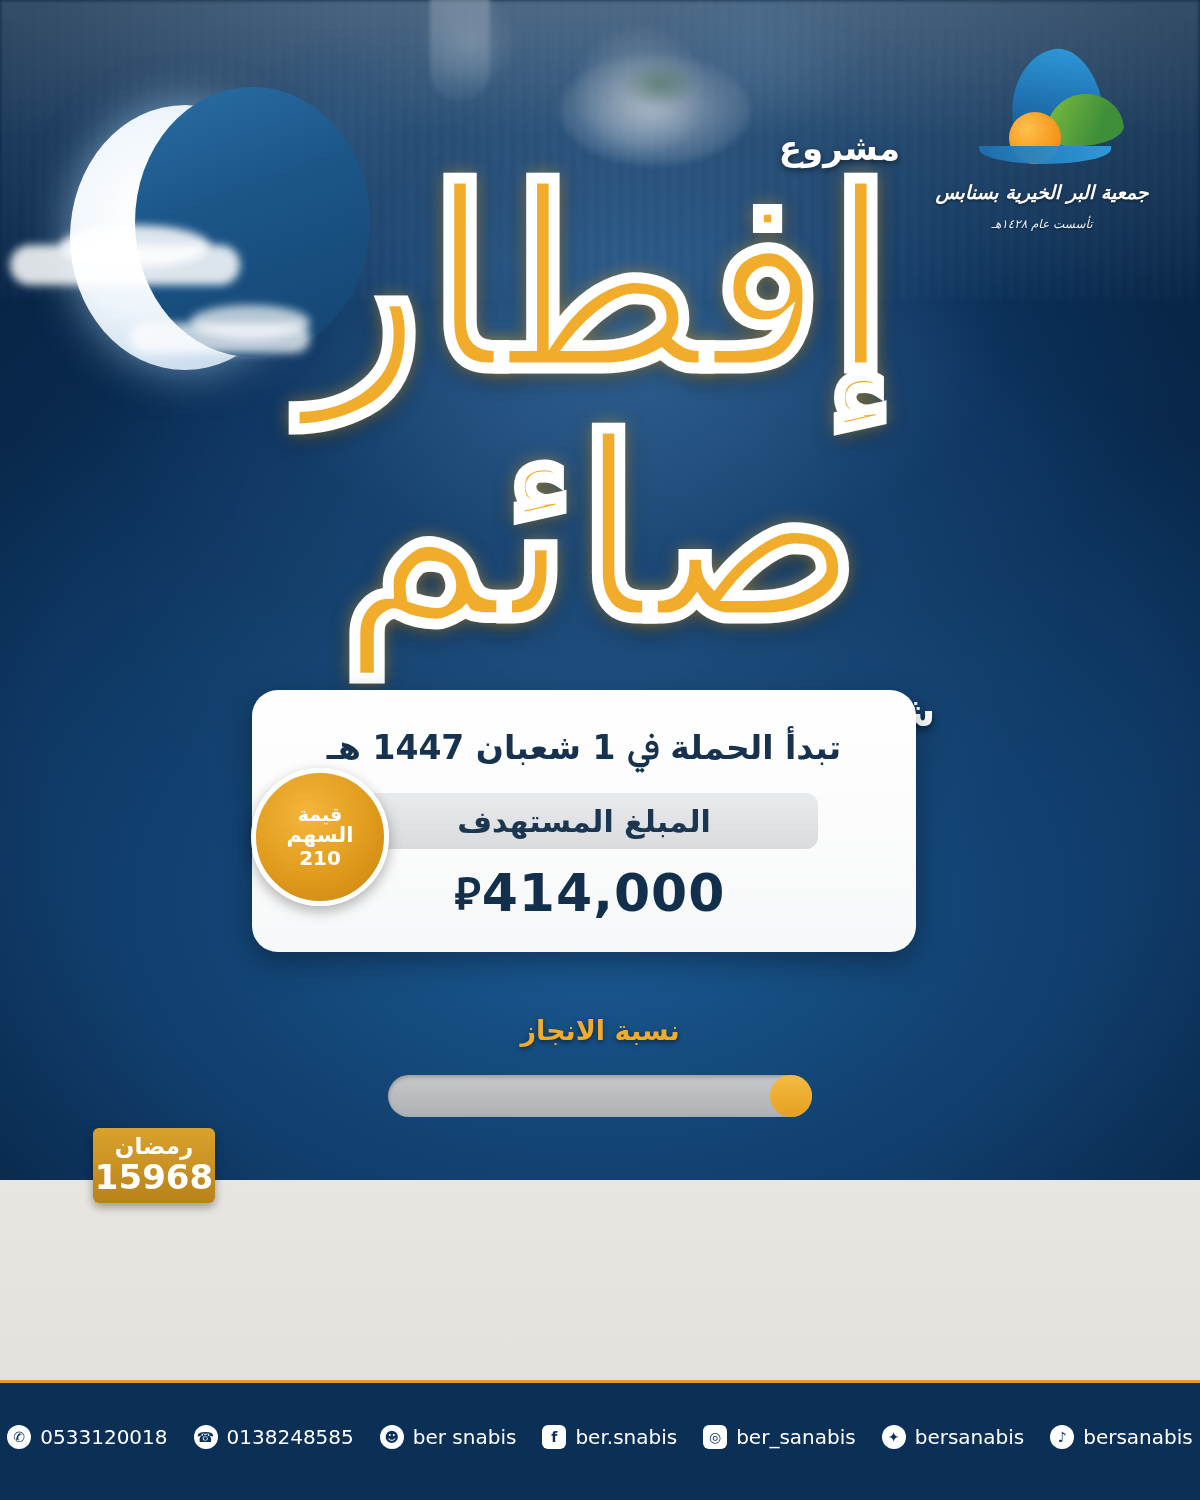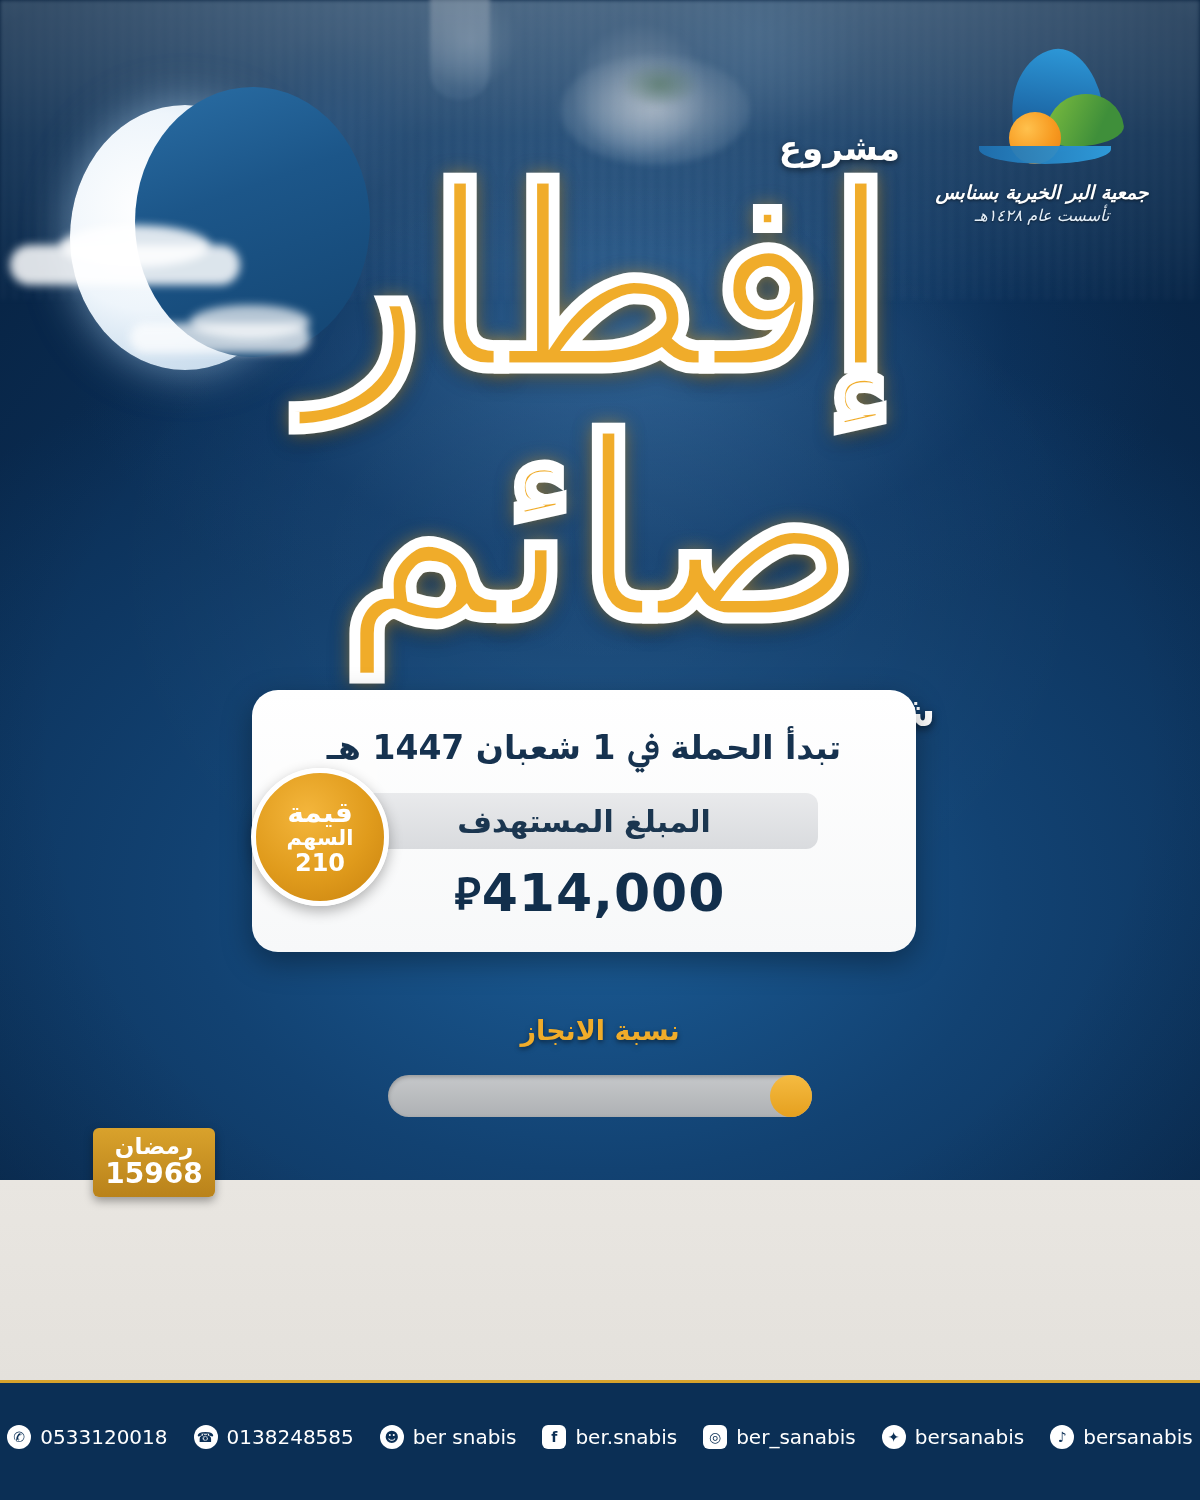--- a/index.html
+++ b/index.html
@@ -92,21 +92,21 @@
     position:absolute; left:52px; top:62px; width:52px; height:52px; border-radius:50%;
     background: radial-gradient(circle at 35% 32%, #ffc14d 0%, #f79a20 55%, #e87c11 100%);
   }
   .lm-wave {
     position:absolute; left:22px; top:96px; width:132px; height:18px;
     background: linear-gradient(90deg, #1f6fae, #2f9ede);
     border-radius: 0 0 60% 60% / 0 0 100% 100%;
     opacity:.95;
   }
   .logo-name { color:#ffffff; font-weight:bold; font-size:19px; margin-top:6px; letter-spacing:0; text-shadow:0 1px 3px rgba(0,0,0,.5); }
-  .logo-sub { color:#e7f1fa; font-size:16px; margin-top:3px; text-shadow:0 1px 2px rgba(0,0,0,.5); }
+  .logo-sub { color:#e7f1fa; font-size:12px; margin-top:14px; text-shadow:0 1px 2px rgba(0,0,0,.5); }
 
   
   .project-word {
     position:absolute; right:300px; top:128px;
     color:#ffffff; font-size:34px; font-weight:bold;
     text-shadow: 0 2px 6px rgba(0,0,0,.55);
   }
 
   
   .title-wrap { position:absolute; top:155px; left:0; width:1200px; text-align:center; }
@@ -160,23 +160,23 @@
     background:#fdfdfd; border-radius:4px;
   }
   .share-circle {
     position:absolute; left:0; top:0; width:138px; height:138px; border-radius:50%;
     background: radial-gradient(circle at 40% 32%, #f4b63c 0%, #e09b1c 55%, #c8820f 100%);
     border:5px solid #ffffff;
     box-shadow: 0 5px 14px rgba(0,0,0,.3);
     display:flex; flex-direction:column; align-items:center; justify-content:center;
     color:#ffffff; font-weight:bold; line-height:1.05;
   }
-  .share-circle .l1 { font-size:28px; }
+  .share-circle .l1 { font-size:19px; }
   .share-circle .l2 { font-size:21px; }
-  .share-circle .l3 { font-size:24px; margin-top:2px; }
+  .share-circle .l3 { font-size:20px; margin-top:2px; }
 
   
   .progress-label {
     position:absolute; left:0; top:1015px; width:1200px; text-align:center;
     color:#f0ac2a; font-size:27px; font-weight:bold;
     text-shadow:0 2px 5px rgba(0,0,0,.5);
   }
   .progress-track {
     position:absolute; left:388px; top:1075px; width:424px; height:42px;
     background: linear-gradient(180deg, #c6c8ca 0%, #aeb1b4 100%);
@@ -191,21 +191,21 @@
 
   
   .license {
     position:absolute; left:93px; top:1128px; width:122px;
     background: linear-gradient(180deg, #d9a22c 0%, #b9821a 100%);
     border-radius:6px; text-align:center; color:#ffffff; font-weight:bold;
     padding:5px 0 7px; box-shadow:0 4px 10px rgba(0,0,0,.35);
     z-index:5;
   }
   .license .l1 { font-size:23px; }
-  .license .l2 { font-size:28px; line-height:1.1; }
+  .license .l2 { font-size:34px; line-height:1.1; }
 
   
   .band {
     position:absolute; left:0; top:1180px; width:1200px; height:200px;
     background: linear-gradient(180deg, #e9e6e1 0%, #e4e1dc 100%);
   }
 
   
   .footer {
     position:absolute; left:0; top:1380px; width:1200px; height:120px;

